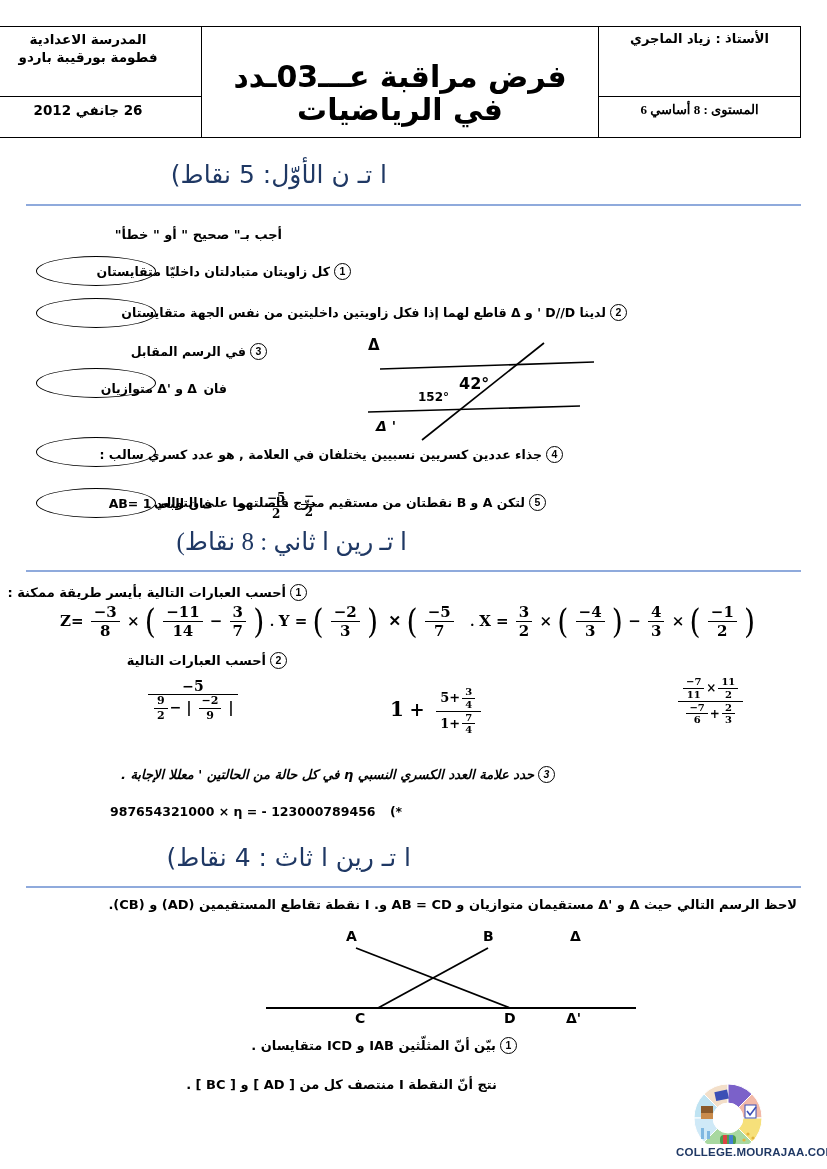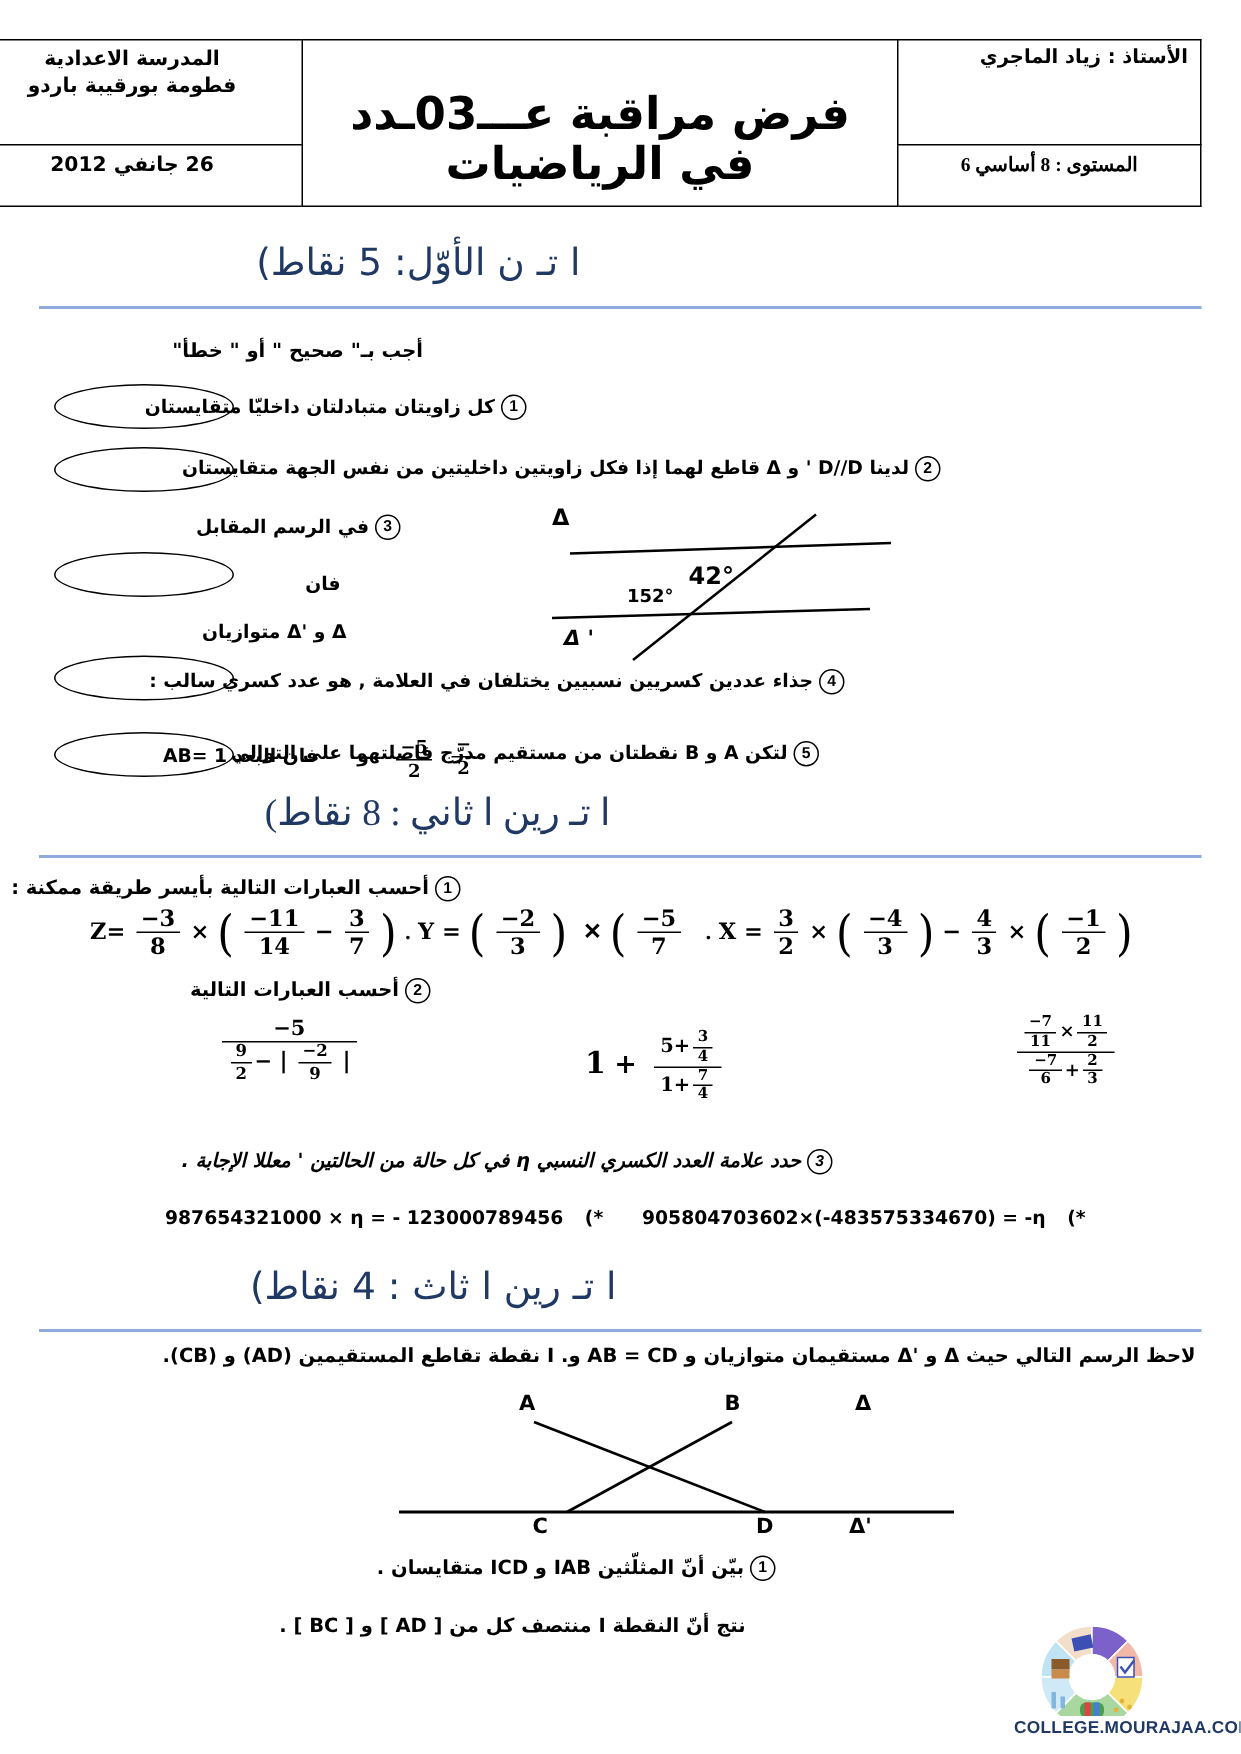--- a/index.html
+++ b/index.html
@@ -48,21 +48,20 @@
   }
   .date-line {
     font-weight: bold;
     font-size: 13.5px;
     padding-top: 2px;
   }
   .teacher-line {
     font-weight: bold;
     font-size: 13px;
     padding-top: 1px;
-    text-align: right;
   }
   .level-line {
     font-weight: bold;
     font-size: 13px;
     padding-top: 2px;
     font-family: Liberation Serif, serif;
   }
 
   .title-main {
     font-size: 30px;
@@ -248,21 +247,21 @@
   </div>
 
   <div class="ar" style="top:304px; right:200px;">
     <span class="circnum">2</span><span>لدينا   D//D ' و Δ قاطع لهما إذا فكل زاويتين داخليتين من نفس الجهة متقايستان</span>
   </div>
 
   <div class="ar" style="top:343px; right:560px;">
     <span class="circnum">3</span><span>في الرسم المقابل</span>
   </div>
   <div class="ar" style="top:381px; right:600px;">فان</div>
-  <div class="ar" style="top:381px; right:596px;margin-top:32px;">Δ و 'Δ متوازيان</div>
+  <div class="ar" style="top:381px; right:630px;">Δ و 'Δ متوازيان</div>
 
   <div class="figure" style="top:340px; left:362px; width:240px; height:110px;">
     <svg width="240" height="110" viewBox="0 0 240 110">
       <line x1="18" y1="29" x2="232" y2="22" stroke="#000" stroke-width="1.7"></line>
       <line x1="6" y1="72" x2="218" y2="66" stroke="#000" stroke-width="1.7"></line>
       <line x1="60" y1="100" x2="182" y2="3" stroke="#000" stroke-width="1.7"></line>
     </svg>
     <div class="fig-label" style="left:6px; top:-4px; font-size:15px;">Δ</div>
     <div class="fig-label" style="left:14px; top:78px; font-size:14px; font-style:italic;">Δ '</div>
     <div class="fig-label" style="left:97px; top:34px; font-size:16px;">42°</div>
@@ -418,24 +417,20 @@
           <span class="den">3</span>
         </span>
       </span>
     </span>
   </div>
 
   <div class="ar ar-lg" style="top:766px; right:272px;font-style:italic;">
     <span class="circnum">3</span><span>حدد علامة العدد الكسري النسبي η في كل حالة من الحالتين ' معللا الإجابة .</span>
   </div>
 
-  <div class="math" style="top:804px; left:428px; font-size:12.5px; font-family:'DejaVu Sans', sans-serif;">
-    <span>905804703602×(-483575334670) = -η</span>
-    <span style="margin-left:10px;">(*</span>
-  </div>
   <div class="math" style="top:804px; left:110px; font-size:12.5px; font-family:'DejaVu Sans', sans-serif;">
     <span>987654321000  ×  η = - 123000789456</span>
     <span style="margin-left:10px;">(*</span>
   </div>
 
   <div class="section-head" style="top:843px; right:416px;">ا تـ رين ا ثاث :   4 نقاط)</div>
   <div class="section-rule" style="top:886px;"></div>
 
   <div class="ar ar-lg" style="top:897px; right:30px;">لاحظ الرسم التالي حيث Δ و 'Δ مستقيمان متوازيان و AB = CD و. I نقطة تقاطع المستقيمين (AD) و (CB).</div>
 

